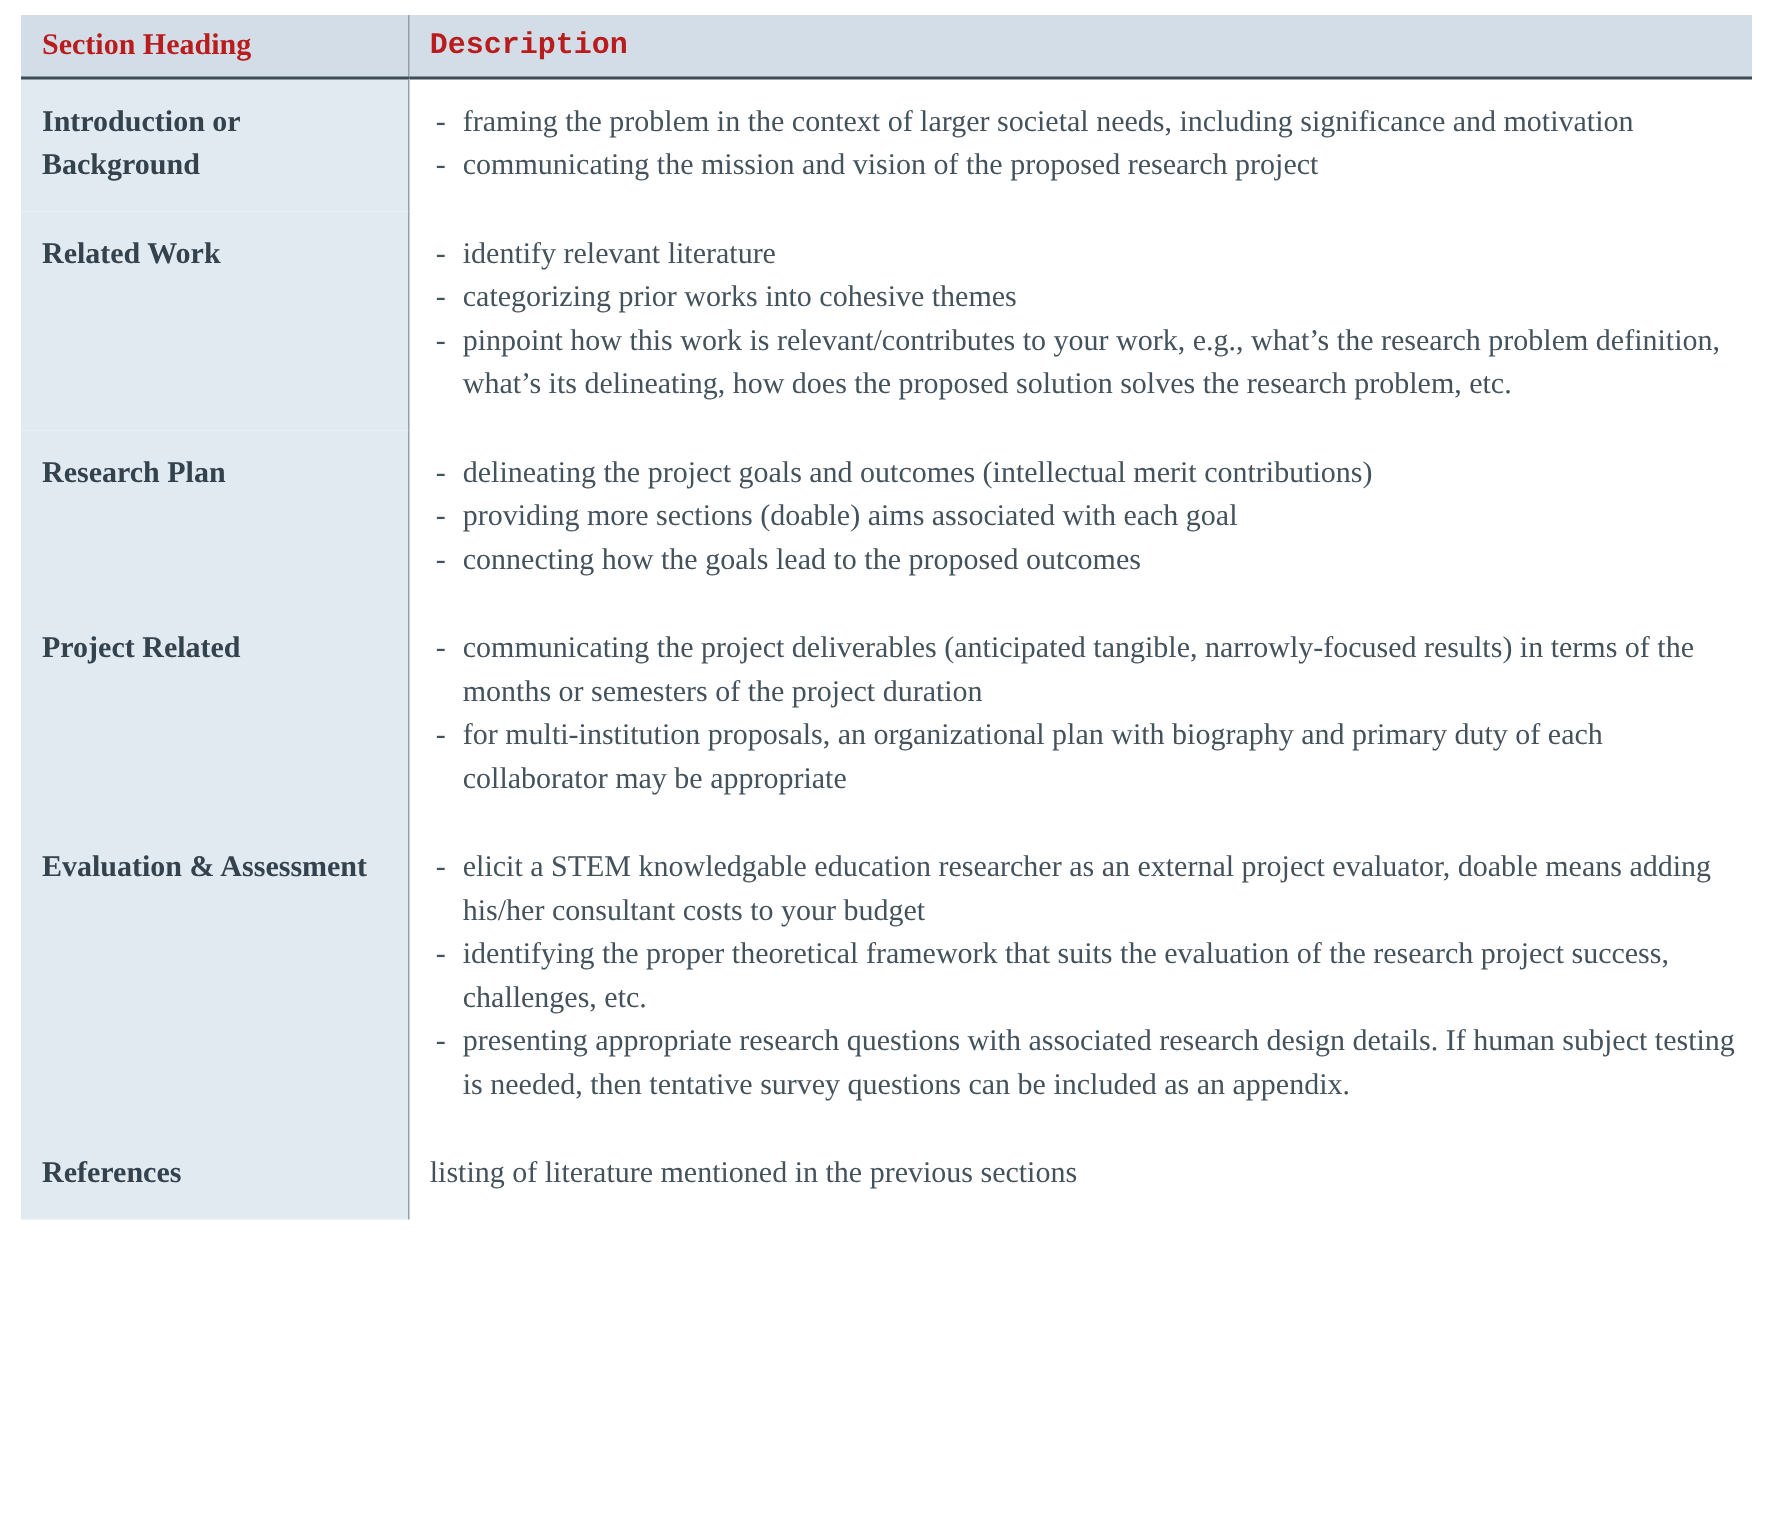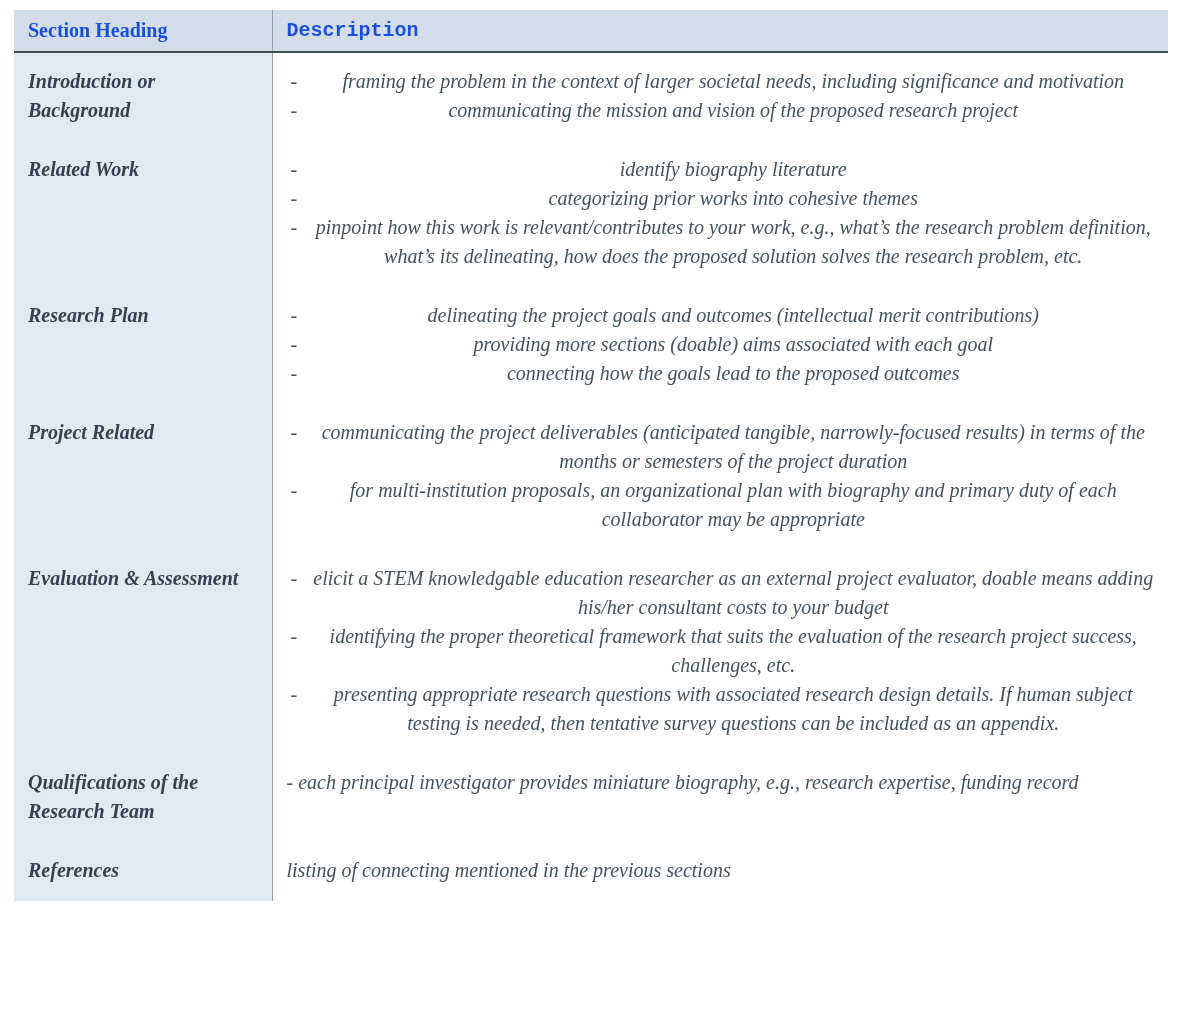--- a/index.html
+++ b/index.html
@@ -19,59 +19,57 @@
     width: 100%;
     border-collapse: collapse;
     table-layout: fixed;
   }
   col.col-heading { width: 258px; }
   col.col-desc    { width: auto; }
 
   
   thead th {
     background: #d2dde8;
-    color: #1d4ed8;
+    color: #b91c1c;
     font-weight: bold;
     font-size: 20px;
     text-align: left;
     vertical-align: middle;
     padding: 9px 14px 9px 14px;
     border-bottom: 2px solid #3e4c56;
   }
   thead th.desc-h {
     border-left: 1.5px solid #93a0aa;
     font-family: Liberation Mono, monospace;
   }
 
   
   tbody td {
     vertical-align: top;
     font-size: 20px;
     line-height: 1.45;
-    font-style: italic;
   }
   td.heading-cell {
     background: #e1e9f1;
     color: #33424c;
     font-weight: bold;
     padding: 14px 10px 16px 14px;
   }
   td.desc-cell {
     background: #ffffff;
     color: #44525c;
     padding: 14px 10px 16px 14px;
     border-left: 1.5px solid #93a0aa;
   }
 
   
   ul.bullets {
     margin: 0;
     padding: 0;
     list-style: none;
-    text-align: center;
   }
   ul.bullets li {
     position: relative;
     padding-left: 22px;
     margin: 0;
   }
   ul.bullets li::before {
     content: "-";
     position: absolute;
     left: 4px;
@@ -105,21 +103,21 @@
             <li>framing the problem in the context of larger societal needs, including significance and motivation</li>
             <li>communicating the mission and vision of the proposed research project</li>
           </ul>
         </td>
       </tr>
 
       <tr>
         <td class="heading-cell">Related Work</td>
         <td class="desc-cell">
           <ul class="bullets">
-            <li>identify biography literature</li>
+            <li>identify relevant literature</li>
             <li>categorizing prior works into cohesive themes</li>
             <li>pinpoint how this work is relevant/contributes to your work, e.g., what’s the research problem definition, what’s its delineating, how does the proposed solution solves the research problem, etc.</li>
           </ul>
         </td>
       </tr>
 
       <tr>
         <td class="heading-cell">Research Plan</td>
         <td class="desc-cell">
           <ul class="bullets">
@@ -144,29 +142,23 @@
         <td class="heading-cell">Evaluation &amp; Assessment</td>
         <td class="desc-cell">
           <ul class="bullets">
             <li>elicit a STEM knowledgable education researcher as an external project evaluator, doable means adding his/her consultant costs to your budget</li>
             <li>identifying the proper theoretical framework that suits the evaluation of the research project success, challenges, etc.</li>
             <li>presenting appropriate research questions with associated research design details. If human subject testing is needed, then tentative survey questions can be included as an appendix.</li>
           </ul>
         </td>
       </tr>
 
-      <tr>
-        <td class="heading-cell">Qualifications of the Research Team</td>
-        <td class="desc-cell">
-          <p class="plain-desc">- each principal investigator provides miniature biography, e.g., research expertise, funding record</p>
-        </td>
-      </tr>
 
       <tr>
         <td class="heading-cell">References</td>
         <td class="desc-cell">
-          <p class="plain-desc">listing of connecting mentioned in the previous sections</p>
+          <p class="plain-desc">listing of literature mentioned in the previous sections</p>
         </td>
       </tr>
 
     </tbody>
   </table>
 </div>
 
 </body></html>

